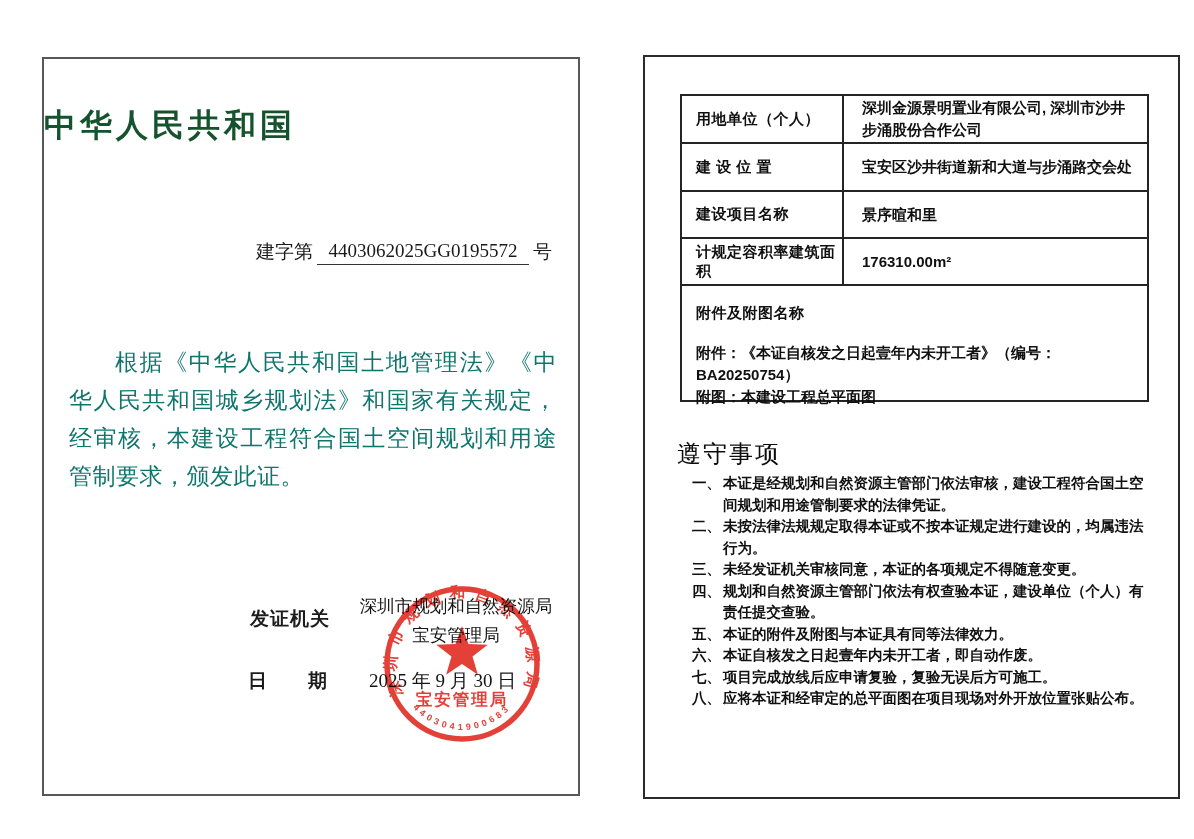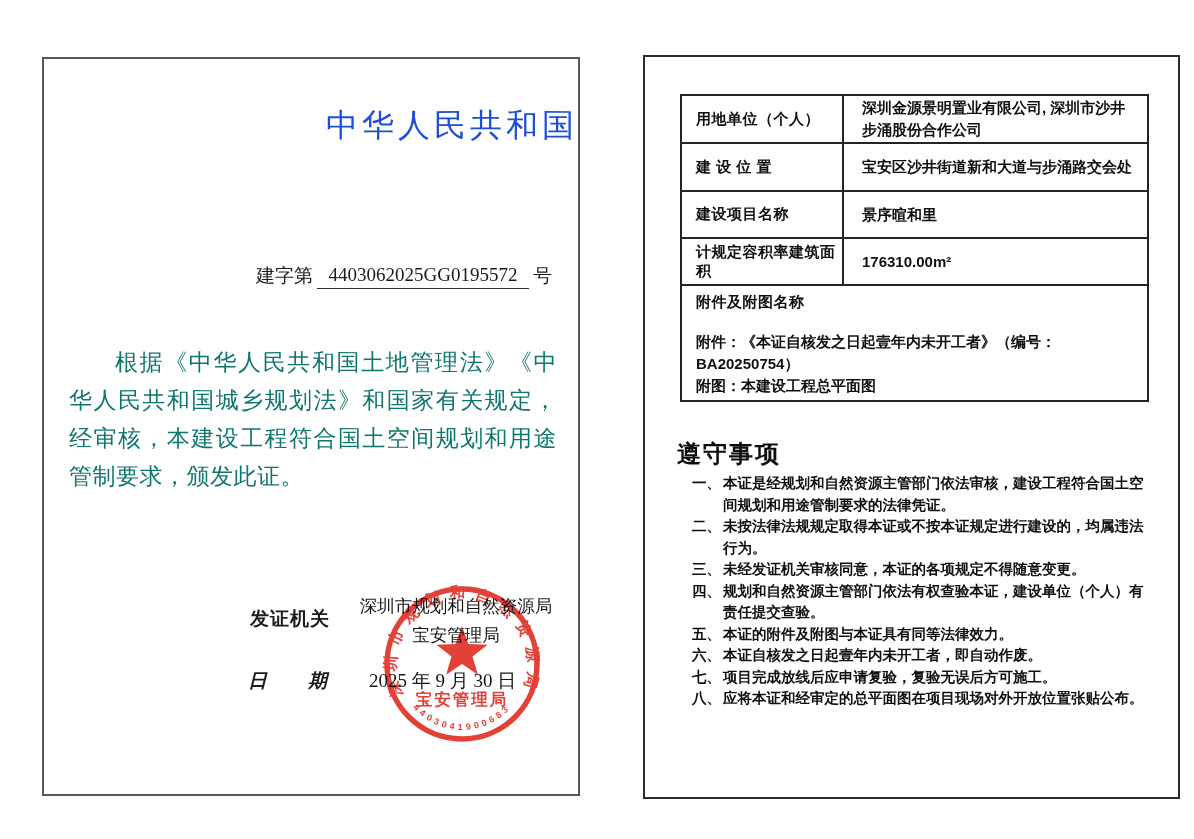--- a/index.html
+++ b/index.html
@@ -3,62 +3,62 @@
 <meta charset="utf-8">
 <style>
   html,body{margin:0;padding:0;background:#ffffff;}
   body{width:1194px;height:839px;position:relative;overflow:hidden;
        font-family:"Liberation Sans","DejaVu Sans",sans-serif;color:#1c1c1c;}
   .page{position:absolute;background:#fff;}
   #left-page{left:42px;top:57px;width:534px;height:735px;border:2px solid #58585a;}
   #right-page{left:643px;top:55px;width:533px;height:740px;border:2px solid #2b2b2b;}
 
   
-  .country{position:absolute;left:0;top:45px;width:100%;text-align:right;
+  .country{position:absolute;left:0;top:45px;width:100%;text-align:left;
            font-family:"Liberation Serif","DejaVu Serif",serif;
-           font-size:32px;letter-spacing:4px;color:#1d4ed8;}
+           font-size:32px;letter-spacing:4px;color:#14532d;font-weight:bold;}
   .cert-title{position:absolute;left:0;top:124px;width:100%;text-align:center;
            font-size:42px;font-weight:700;letter-spacing:1px;color:#0f0f0f;}
-  .cert-no-line{position:absolute;left:212px;top:204px;
+  .cert-no-line{position:absolute;left:212px;top:180px;
            font-family:"Liberation Serif","DejaVu Serif",serif;
            font-size:19px;color:#1a1a1a;display:flex;align-items:flex-end;}
   .cert-no-line .num{display:inline-block;min-width:200px;text-align:center;
            border-bottom:1.5px solid #333;padding:0 6px 2px 6px;margin:0 4px;}
   .main-par{position:absolute;left:25px;top:284px;width:488px;
            font-size:23px;line-height:38px;font-weight:500;letter-spacing:.5px;
            text-indent:2em;text-align:justify;color:#0f766e;}
   .issuer-label{position:absolute;left:206px;top:547px;font-size:19px;
            font-weight:700;letter-spacing:1px;}
   .issuer-value{position:absolute;left:262px;top:533px;width:300px;text-align:center;
            font-family:"Liberation Serif","DejaVu Serif",serif;
            font-size:17.5px;line-height:29px;color:#151515;}
   .date-label{position:absolute;left:204px;top:609px;font-size:19px;
-           font-weight:700;letter-spacing:1px;font-style:italic;}
+           font-weight:700;letter-spacing:1px;}
   .date-value{position:absolute;left:325px;top:609px;
            font-family:"Liberation Serif","DejaVu Serif",serif;
            font-size:19px;color:#151515;}
   .seal{position:absolute;left:328px;top:515px;width:180px;height:180px;
            opacity:.88;mix-blend-mode:multiply;pointer-events:none;}
 
   
   .info-table{position:absolute;left:35px;top:37px;width:469px;
            border:2px solid #242424;box-sizing:border-box;}
   .trow{display:flex;border-bottom:2px solid #242424;box-sizing:border-box;}
   .trow:last-child{border-bottom:none;}
   .tlabel{width:162px;flex:0 0 162px;border-right:2px solid #242424;
            display:flex;align-items:center;padding-left:14px;box-sizing:border-box;
            font-size:15px;font-weight:700;letter-spacing:.5px;color:#101010;}
   .tvalue{flex:1;display:flex;align-items:center;padding:4px 10px 4px 18px;
            box-sizing:border-box;font-size:15px;font-weight:600;line-height:22px;color:#101010;}
-  .attach-cell{padding:7px 14px;box-sizing:border-box;font-size:15px;
+  .attach-cell{padding:18px 14px;box-sizing:border-box;font-size:15px;
            font-weight:600;color:#101010;}
   .attach-title{font-weight:700;letter-spacing:.5px;}
   .attach-lines{margin-top:19px;line-height:22px;}
   .notes-title{position:absolute;left:32px;top:381px;font-size:24px;
-           font-weight:700;letter-spacing:2px;color:#0c0c0c;}
+           font-weight:400;letter-spacing:2px;color:#0c0c0c;}
   .notes-list{position:absolute;left:47px;top:416px;width:462px;}
   .note-item{display:flex;font-size:14.5px;line-height:21.5px;
            font-weight:600;color:#101010;}
   .note-num{flex:0 0 31px;}
   .note-text{flex:1;}
 </style>
 </head>
 <body>
 
 <div class="page" id="left-page">

